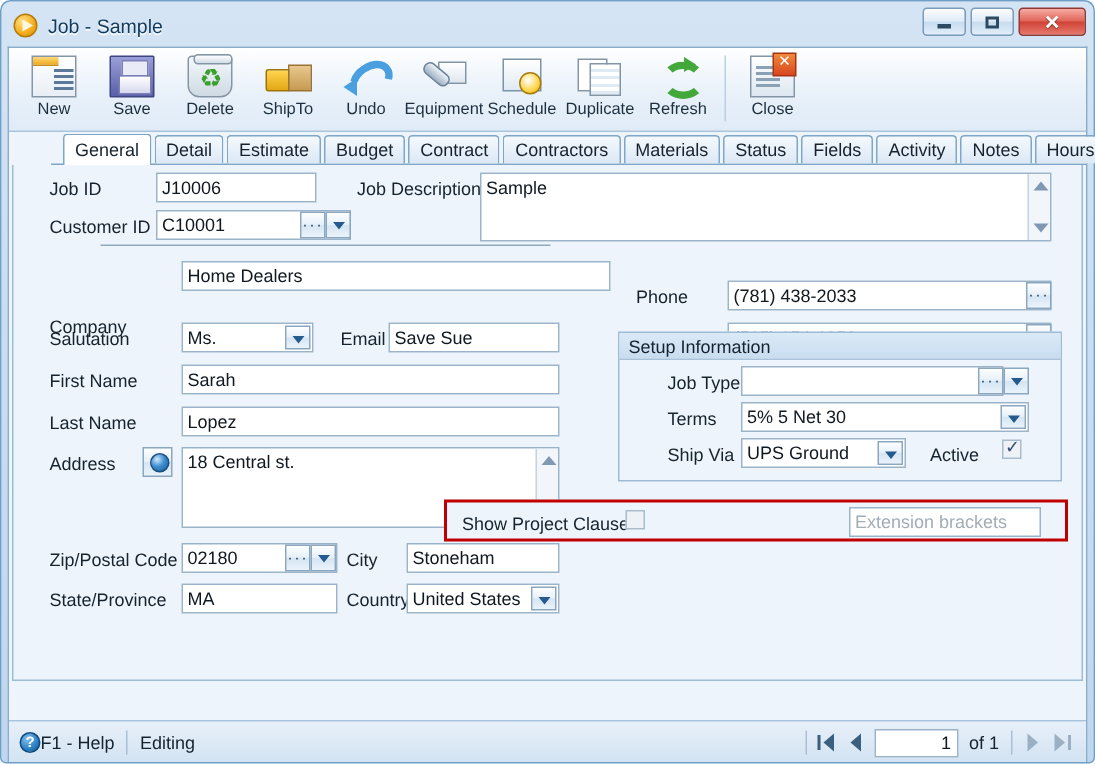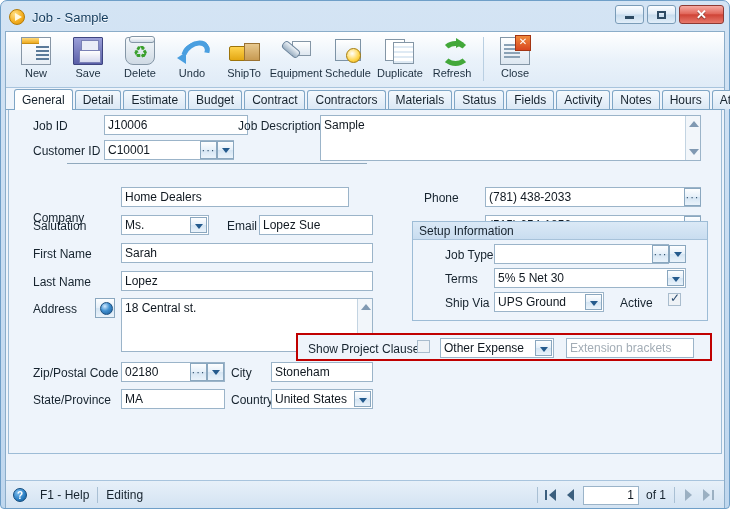--- a/index.html
+++ b/index.html
@@ -179,20 +179,21 @@
      border:1px solid #a33513; color:#fff; font-size:10px; line-height:12px; text-align:center; }
 
   
   #tabstrip {
     height: 22px;
     padding-left: 8px;
     display: flex; align-items: flex-end;
     background: #eef4fb;
     border-bottom: 1px solid #7fa6c6;
     position: relative;
+    margin-left: 28px;
   }
   .tab {
     height: 19px;
     padding: 0 7px;
     margin-right: 2px;
     display: flex; align-items: center;
     font-size: 12px;
     color: #16232e;
     background: linear-gradient(180deg,#f4f9fd 0%, #dbe8f5 100%);
     border: 1px solid #7fa6c6;
@@ -350,21 +351,21 @@
     padding-left: 7px;
   }
   #help-icon {
     width: 14px; height: 14px; border-radius: 50%;
     background: radial-gradient(circle at 35% 30%, #7fc0f0 0%, #2a7fc4 60%, #13578f 100%);
     border: 1px solid #114b7d;
     color: #ffffff; font-size: 10px; font-weight: bold;
     line-height: 13px; text-align: center;
     flex: 0 0 auto;
   }
-  #status-help { margin-left: 13px; font-size: 12px; color:#16232e; }
+  #status-help { margin-left: 0; font-size: 12px; color:#16232e; }
   .sb-div { width:1px; height:16px; background:#a9c0d4; margin: 0 8px; }
   #status-mode { font-size: 12px; color:#16232e; }
 
   #nav { position:absolute; right: 6px; top: 3px; display:flex; align-items:center; height:22px; }
   .nav-btn {
     width: 20px; height: 20px; display:flex; align-items:center; justify-content:center;
     position: relative;
   }
   .nav-btn.first:before, .nav-btn.last:before {
     content:""; position:absolute; width:2px; height:10px; background:#3b5f7e;
@@ -430,26 +431,26 @@
       </div>
       <div class="tb-item">
         <span class="tb-icon ico-save"></span>
         <span class="tb-label">Save</span>
       </div>
       <div class="tb-item">
         <span class="tb-icon ico-del"></span>
         <span class="tb-label">Delete</span>
       </div>
       <div class="tb-item">
+        <span class="tb-icon ico-ship"></span>
+        <span class="tb-label">ShipTo</span>
+      </div>
+      <div class="tb-item">
         <span class="tb-icon ico-undo"></span>
         <span class="tb-label">Undo</span>
-      </div>
-      <div class="tb-item">
-        <span class="tb-icon ico-ship"></span>
-        <span class="tb-label">ShipTo</span>
       </div>
       <div class="tb-item">
         <span class="tb-icon ico-equip"></span>
         <span class="tb-label">Equipment</span>
       </div>
       <div class="tb-item">
         <span class="tb-icon ico-sched"></span>
         <span class="tb-label">Schedule</span>
       </div>
       <div class="tb-item">
@@ -479,48 +480,48 @@
       <div class="tab">Fields</div>
       <div class="tab">Activity</div>
       <div class="tab">Notes</div>
       <div class="tab">Hours</div>
       <div class="tab">Attachment</div>
     </div>
 
     <div id="formpage">
 
       <div class="lbl" style="left:24px; top:9px;">Job ID</div>
-      <div class="fld" style="left:95px; top:5px; width:144px;">J10006</div>
+      <div class="fld" style="left:95px; top:5px; width:107px;">J10006</div>
 
       <div class="lbl" style="left:24px; top:34px;">Customer ID</div>
       <div class="fld" style="left:95px; top:30px; width:130px;">C10001</div>
       <div class="btn-ell" style="left:191px; top:31px;"></div>
       <div class="btn-drop" style="left:208px; top:31px;"></div>
 
       <div class="lbl" style="left:229px; top:9px;">Job Description</div>
       <div class="ta" style="left:311px; top:5px; width:381px; height:46px;">
         <span>Sample</span>
         <span class="sb">
           <span class="up"></span>
           <span class="dn"></span>
         </span>
       </div>
 
       <div id="hsep"></div>
 
       <div class="lbl" style="left:24px; top:81px;margin-top:20px;">Company</div>
-      <div class="fld" style="left:112px; top:77px; width:228px;">Home Dealers</div>
+      <div class="fld" style="left:112px; top:64px; width:286px;">Home Dealers</div>
 
       <div class="lbl" style="left:24px; top:109px;">Salutation</div>
       <div class="combo" style="left:112px; top:105px; width:88px;">
         <span class="val">Ms.</span>
         <span class="drop"></span>
       </div>
       <div class="lbl" style="left:218px; top:109px;">Email</div>
-      <div class="fld" style="left:250px; top:105px; width:114px;">Lopez Sue</div>
+      <div class="fld" style="left:250px; top:105px; width:114px;">Save Sue</div>
 
       <div class="lbl" style="left:24px; top:137px;">First Name</div>
       <div class="fld" style="left:112px; top:133px; width:252px;">Sarah</div>
 
       <div class="lbl" style="left:24px; top:165px;">Last Name</div>
       <div class="fld" style="left:112px; top:161px; width:252px;">Lopez</div>
 
       <div class="lbl" style="left:24px; top:192px;">Address</div>
       <div id="globe-btn" style="left:86px; top:188px;"></div>
       <div class="ta" style="left:112px; top:188px; width:252px; height:54px;">
@@ -581,24 +582,20 @@
           <span class="val">UPS Ground</span>
           <span class="drop"></span>
         </div>
         <div class="lbl" style="left:207px; top:74px;">Active</div>
         <div class="cb checked disabled" style="left:255px; top:71px;"></div>
       </div>
 
       <div id="highlight-box">
         <div class="lbl" style="left:10px; top:7px;">Show Project Clause</div>
         <div class="cb disabled" style="left:119px; top:5px;"></div>
-        <div class="combo" style="left:142px; top:3px; width:114px;">
-          <span class="val">Other Expense</span>
-          <span class="drop"></span>
-        </div>
         <div class="fld placeholder" style="left:268px; top:3px; width:128px;">Extension brackets</div>
       </div>
 
     </div>
 
     <div id="statusbar">
       <div id="help-icon">?</div>
       <div id="status-help">F1 - Help</div>
       <div class="sb-div"></div>
       <div id="status-mode">Editing</div>

